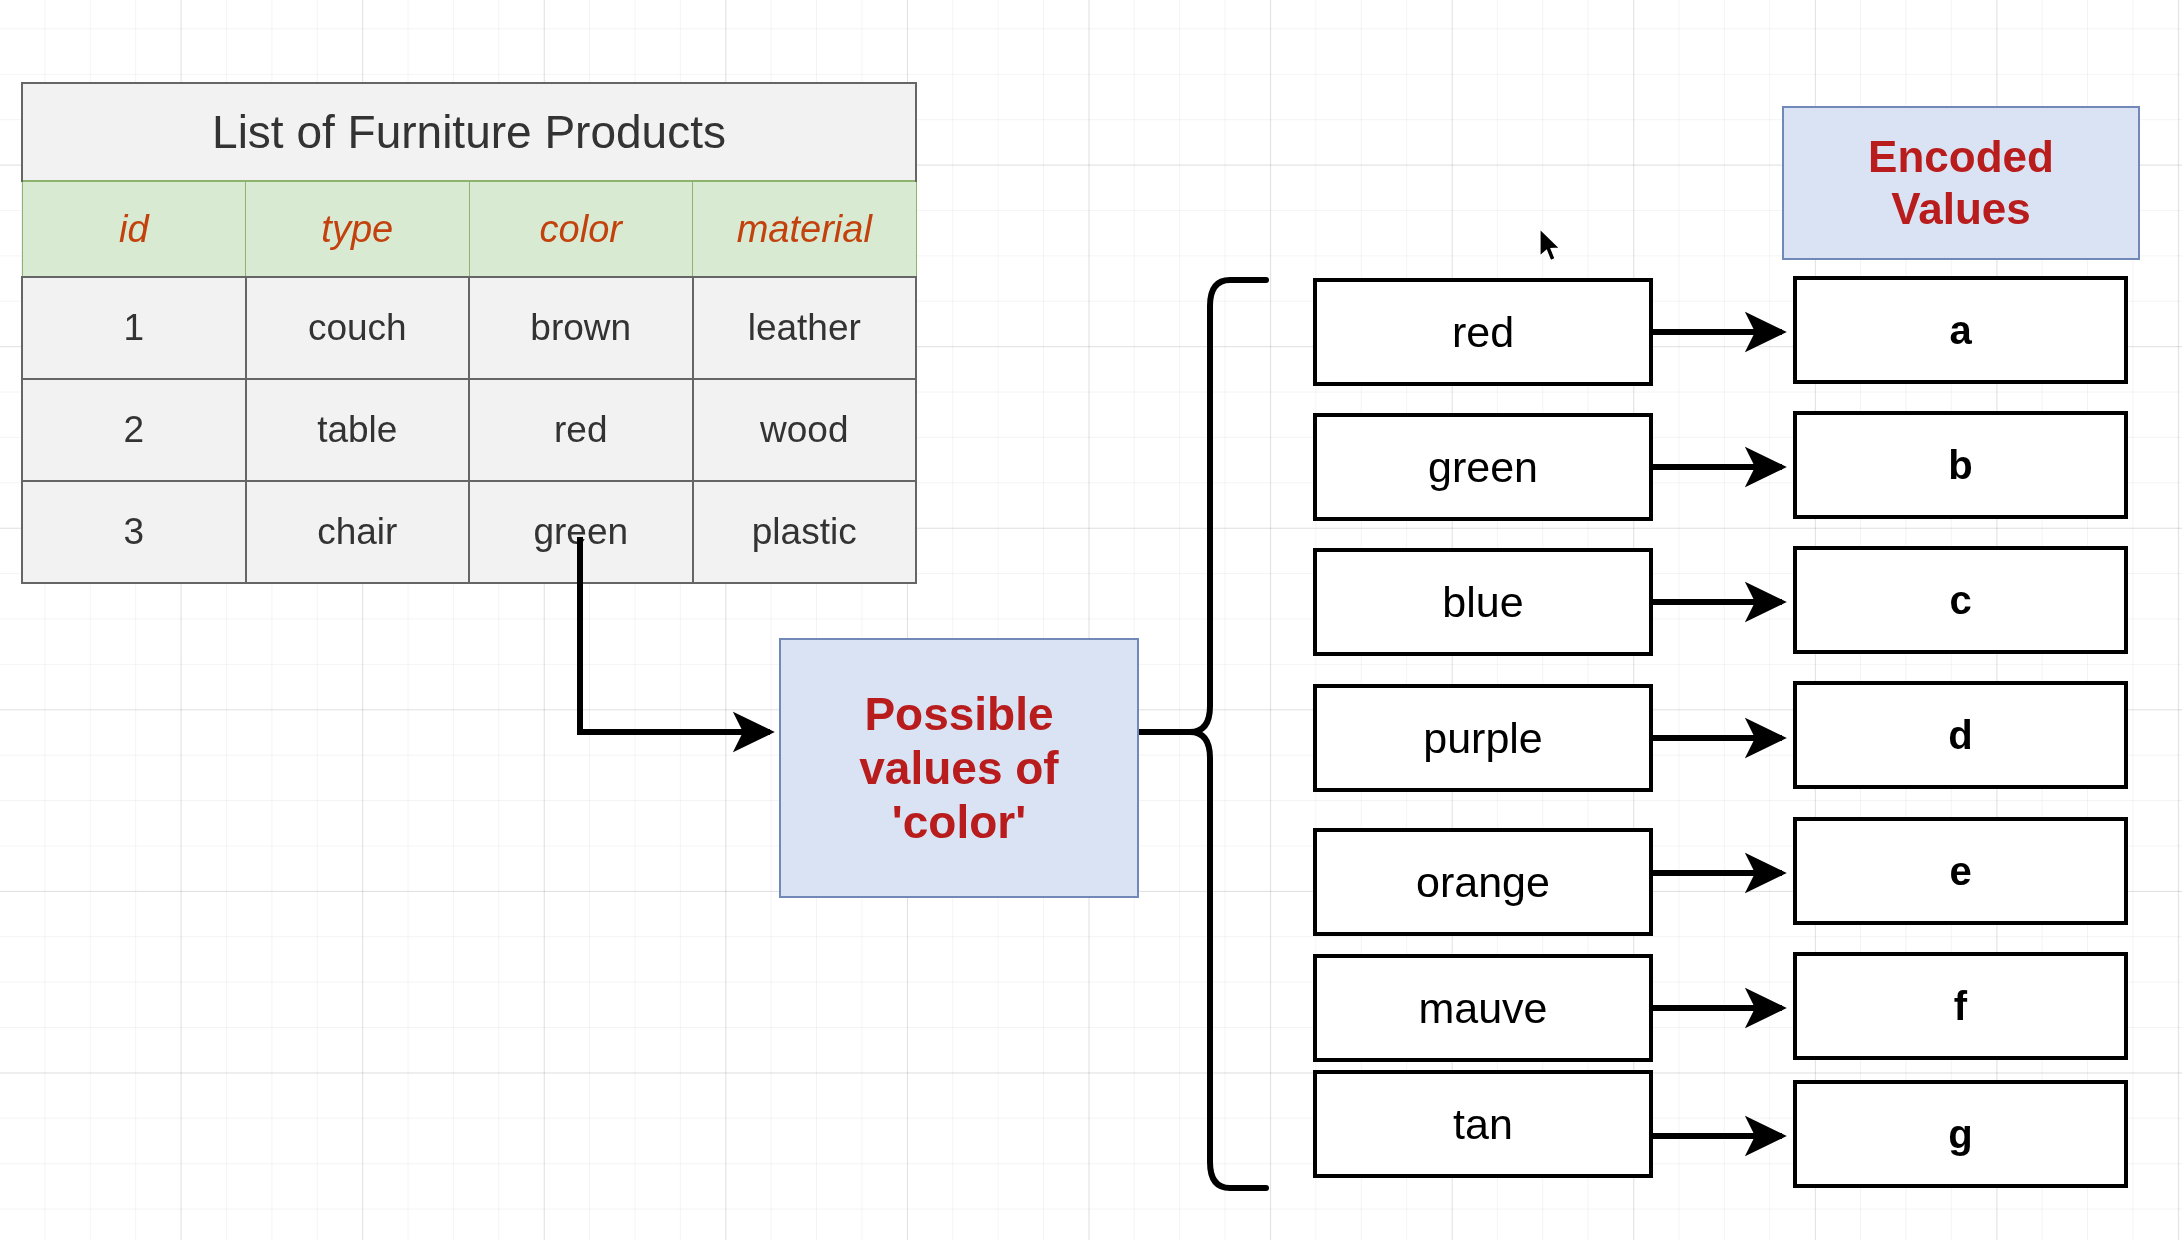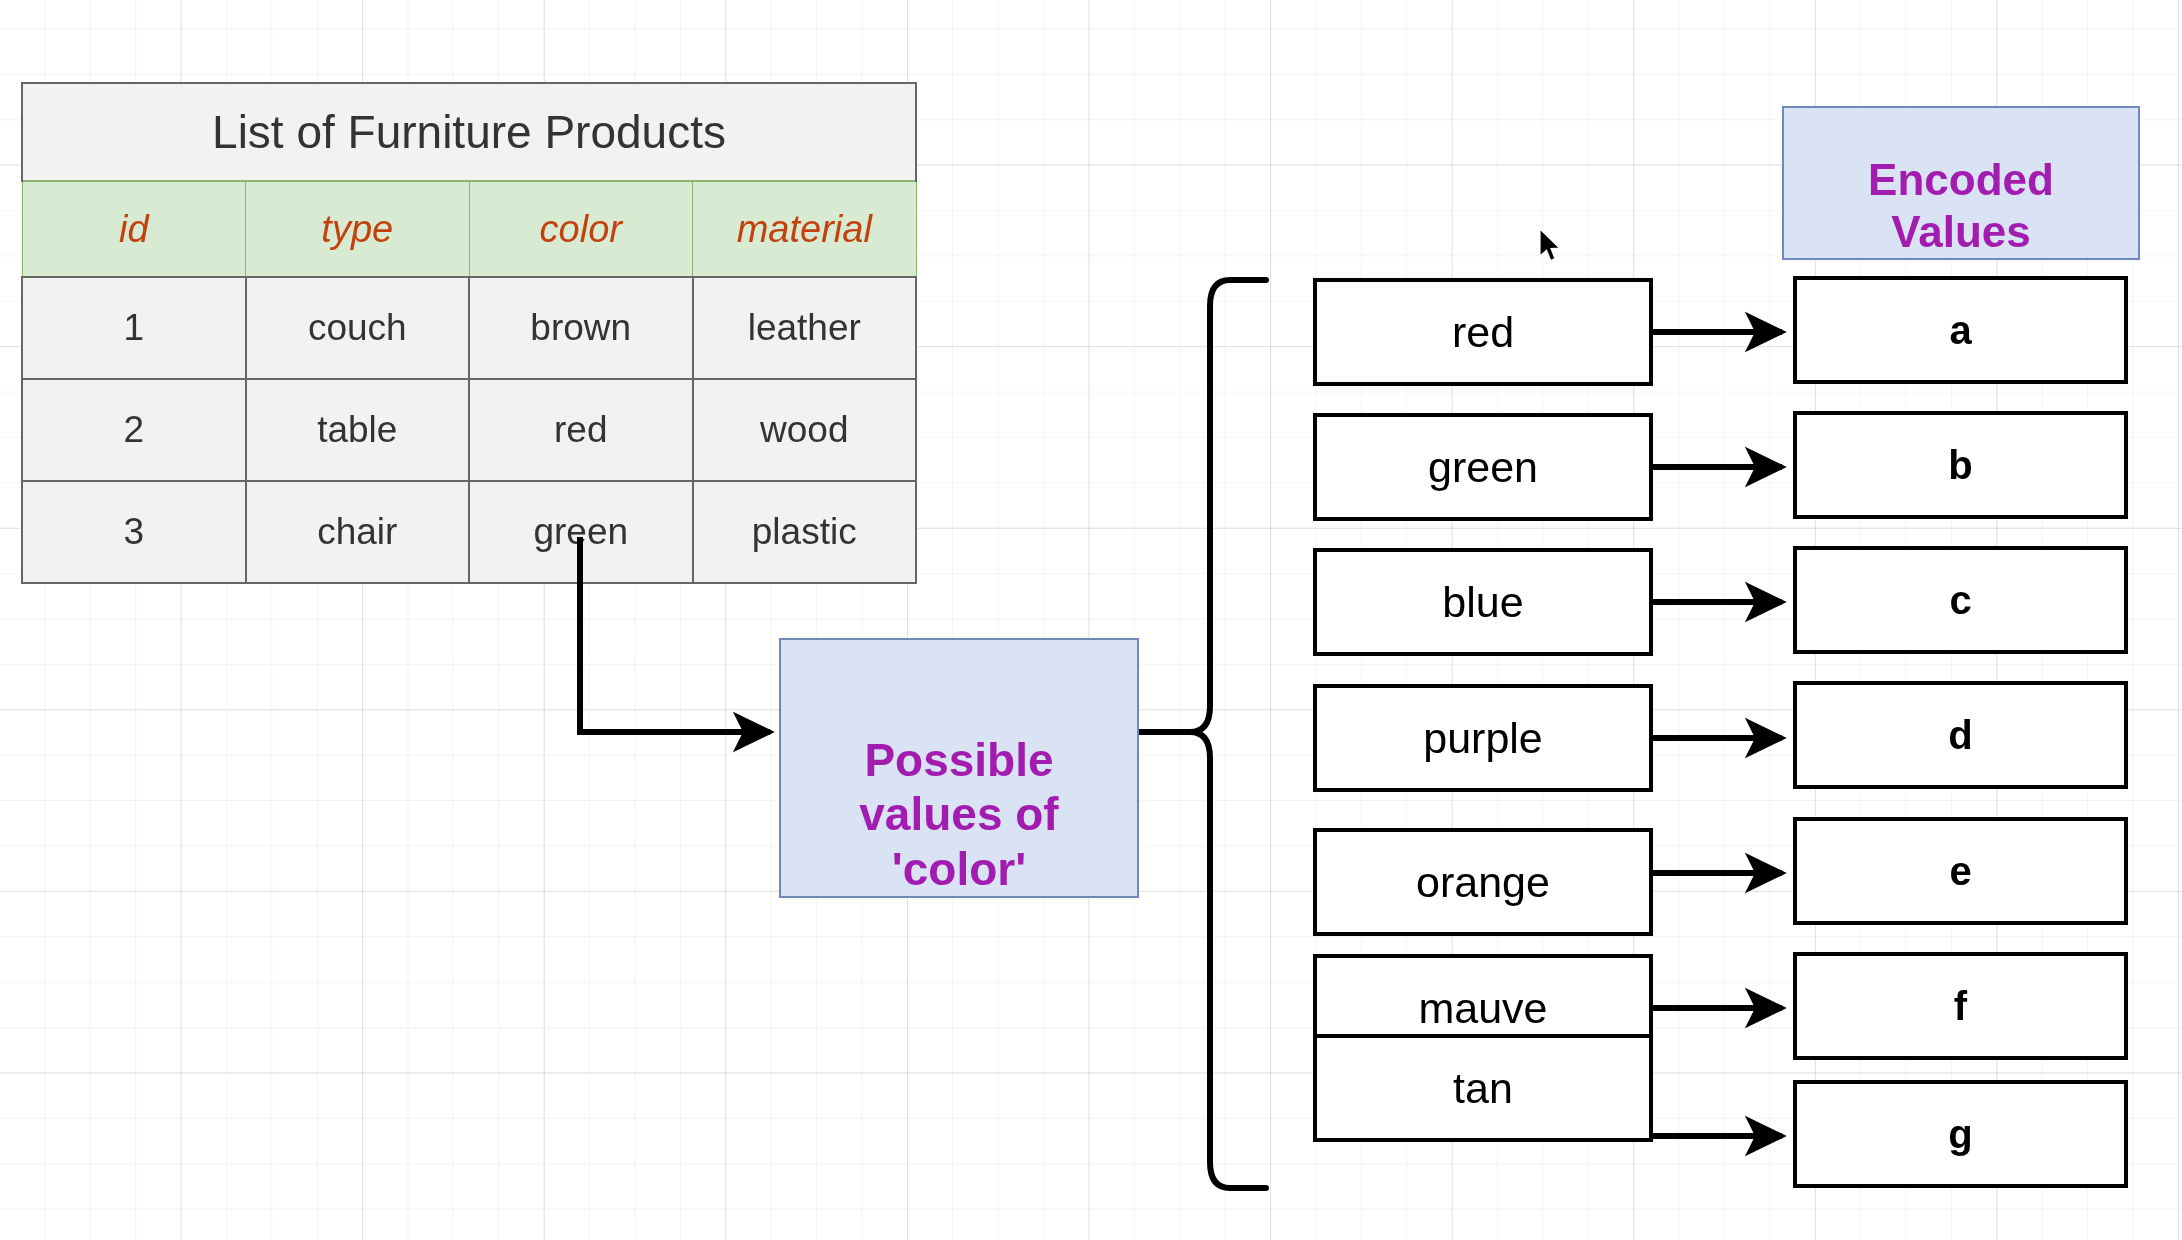--- a/index.html
+++ b/index.html
@@ -70,25 +70,25 @@
   .col-type { width: 225px; }
   .col-color { width: 222px; }
   .col-material { width: 225px; }
 
   
   .blue-box {
     position: absolute;
     background: #dae3f3;
     border: 2px solid #7089b8;
     display: flex;
-    align-items: flex-end;
+    align-items: center;
     justify-content: center;
     text-align: center;
     font-weight: bold;
-    color: #a21caf;
+    color: #b91c1c;
     line-height: 1.18;
     box-sizing: border-box;
   }
   #possible-values-box {
     left: 779px;
     top: 638px;
     width: 360px;
     height: 260px;
     font-size: 46px;
     padding: 0 14px;
@@ -197,21 +197,21 @@
       <div>Values</div>
     </div>
   </div>
 
   <div class="value-box color-box" style="top:278px">red</div>
   <div class="value-box color-box" style="top:413px">green</div>
   <div class="value-box color-box" style="top:548px">blue</div>
   <div class="value-box color-box" style="top:684px">purple</div>
   <div class="value-box color-box" style="top:828px">orange</div>
   <div class="value-box color-box" style="top:954px">mauve</div>
-  <div class="value-box color-box" style="top:1034px">tan</div>
+  <div class="value-box color-box" style="top:1070px">tan</div>
 
   <div class="value-box encoded-box" style="top:276px">a</div>
   <div class="value-box encoded-box" style="top:411px">b</div>
   <div class="value-box encoded-box" style="top:546px">c</div>
   <div class="value-box encoded-box" style="top:681px">d</div>
   <div class="value-box encoded-box" style="top:817px">e</div>
   <div class="value-box encoded-box" style="top:952px">f</div>
   <div class="value-box encoded-box" style="top:1080px">g</div>
 
   <svg id="connectors" viewBox="0 0 2182 1240">

